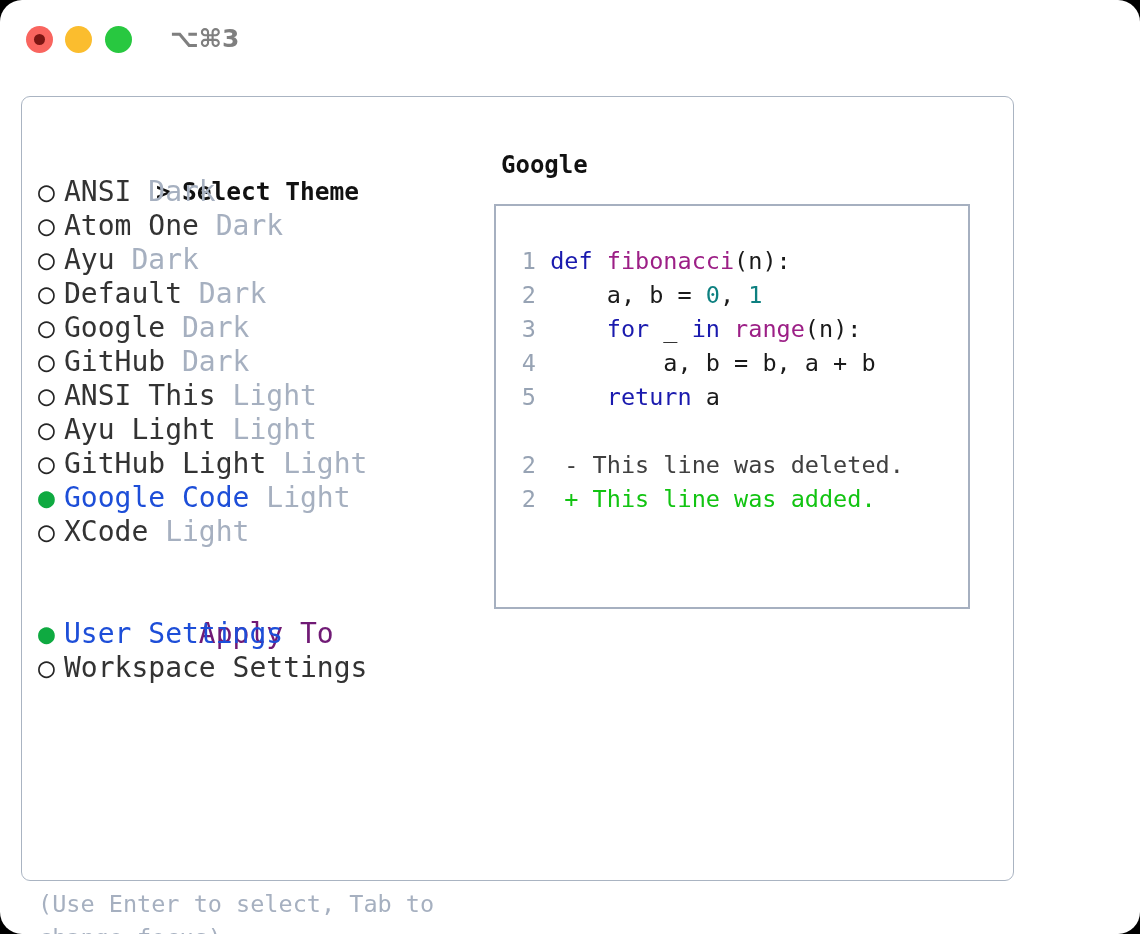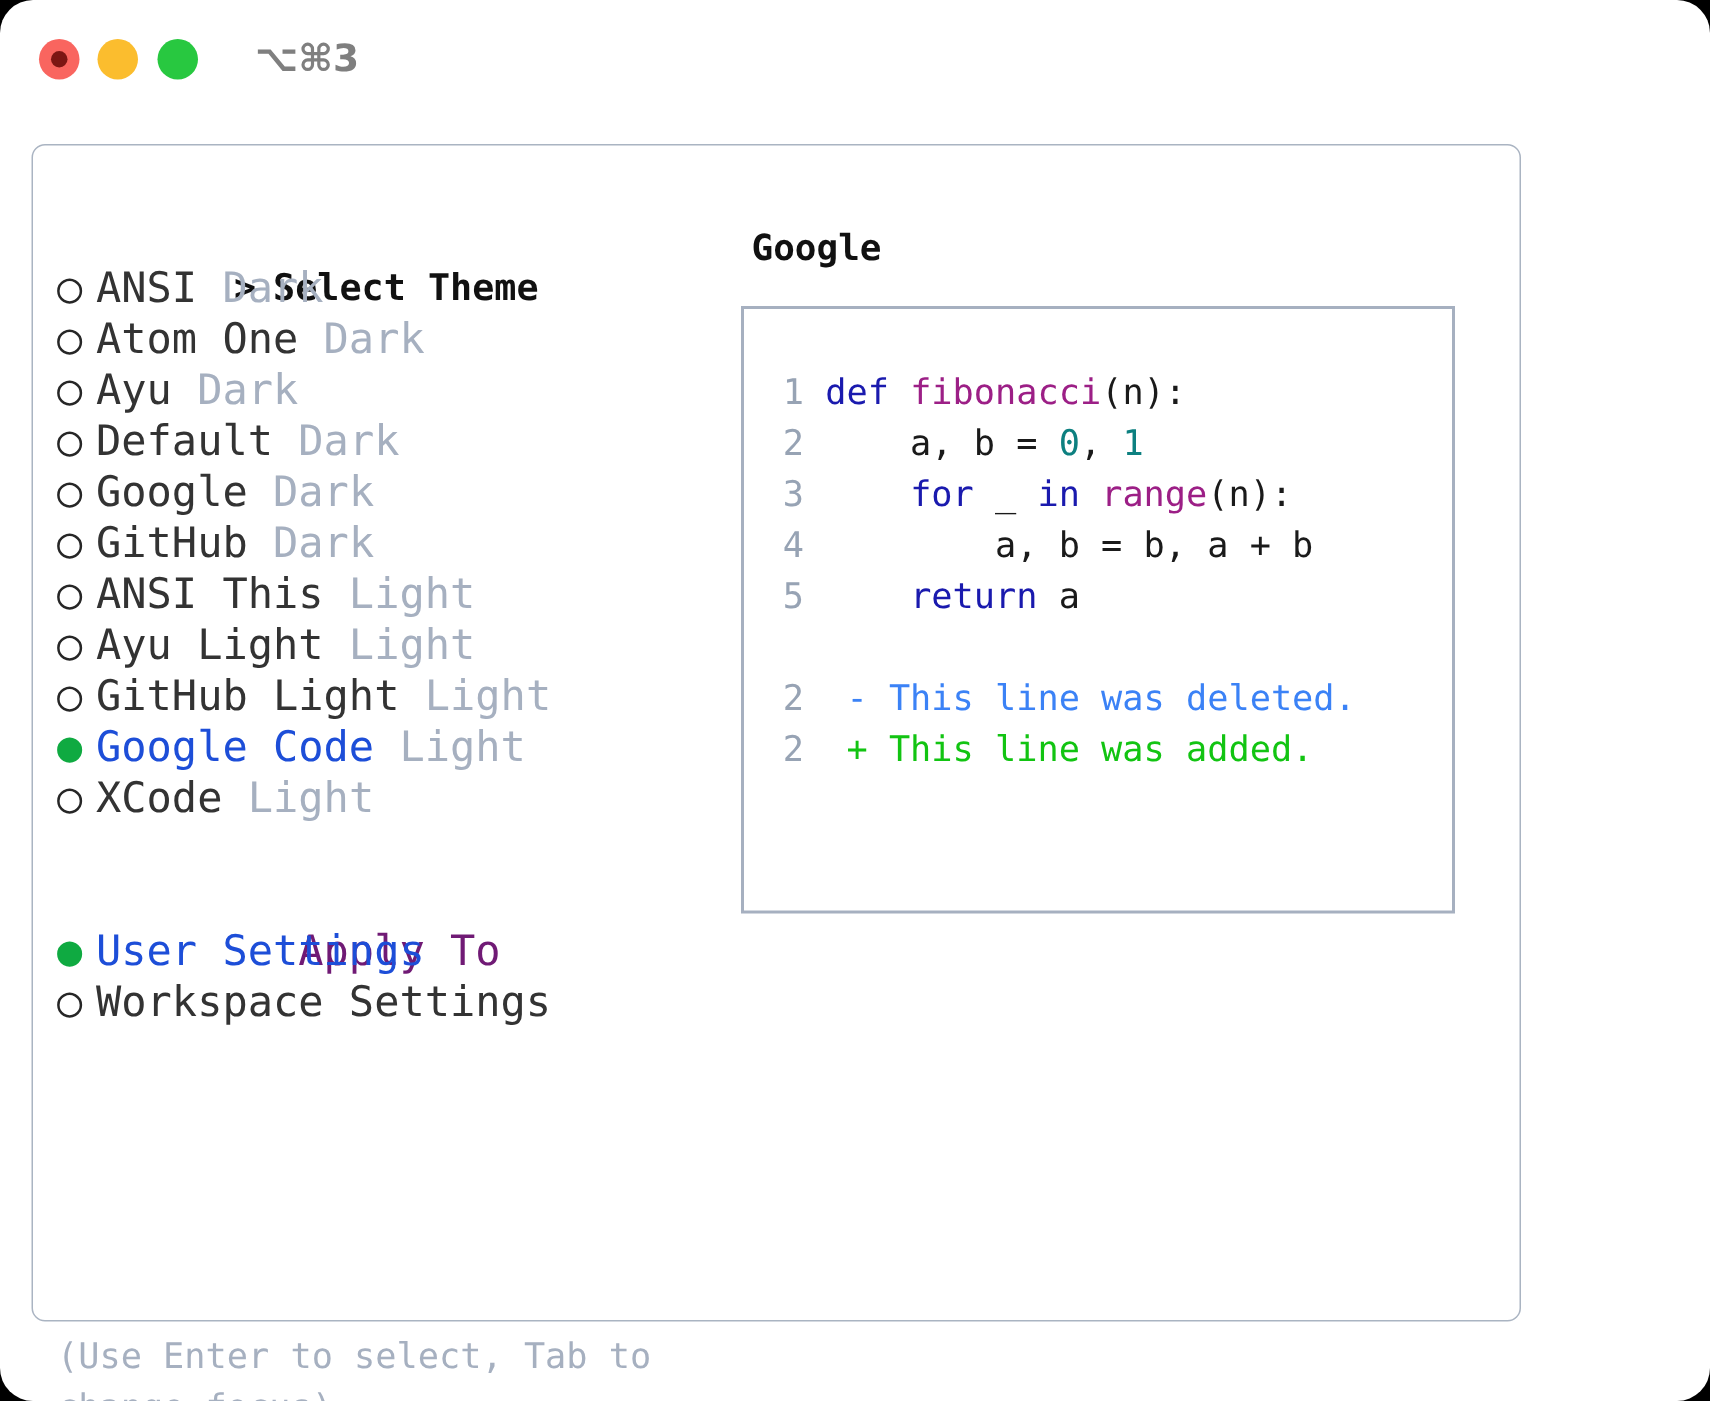--- a/index.html
+++ b/index.html
@@ -154,21 +154,21 @@
     display: inline-block;
     width: 24px;
     text-align: right;
     color: #97a3b4;
   }
   .tok-kw   { color: #1a1aae; }
   .tok-fn   { color: #9c1f86; }
   .tok-num  { color: #0d8080; }
   .tok-txt  { color: #1a1a1a; }
   .tok-ctx  { color: #8c8c8c; }
-  .tok-del  { color: #3b82f6; text-align: center; }
+  .tok-del  { color: #404040; text-align: center; }
   .tok-add  { color: #12c412; }
 </style>
 </head>
 <body>
 
 <div id="window">
 
   <div id="titlebar">
     <div class="traffic-light" id="tl-close"></div>
     <div id="tl-close-dot"></div>

